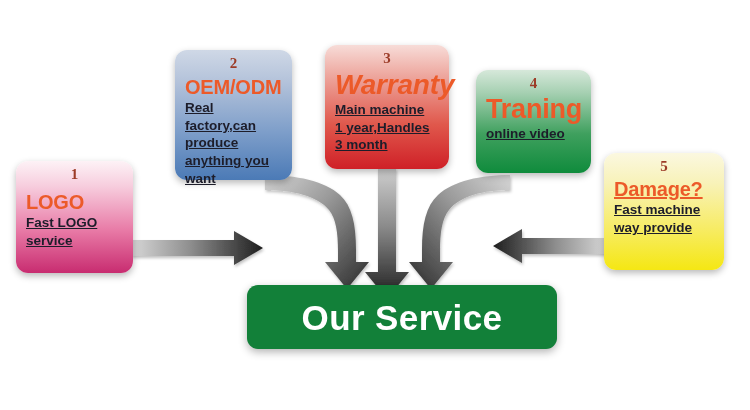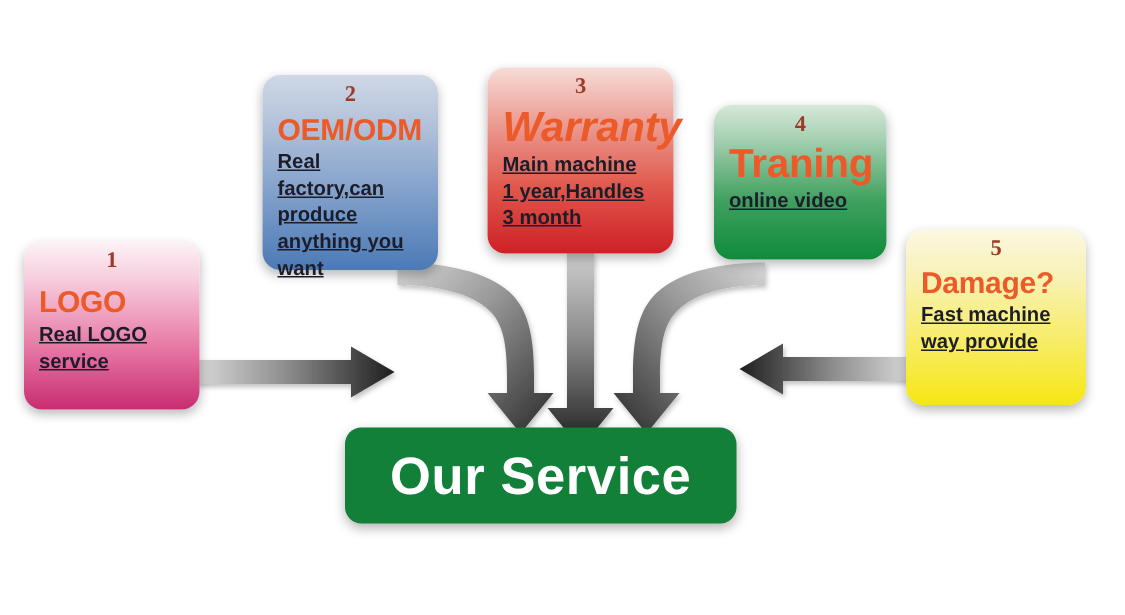--- a/index.html
+++ b/index.html
@@ -83,26 +83,26 @@
   #card-training{
     left:476px; top:70px;   width:115px; height:103px;
     background:linear-gradient(to bottom,#d6e8da 0%,#a6d0b2 22%,#3fa05e 62%,#0f8b3c 100%);
   }
   #card-training .title{font-size:27px;margin-top:18px;}
 
   #card-damage{
     left:604px; top:153px;  width:120px; height:117px;
     background:linear-gradient(to bottom,#fbf8e0 0%,#f8f2b8 26%,#f7ec66 64%,#f5e713 100%);
   }
-  #card-damage .title{margin-top:19px;}
+  #card-damage .title{margin-top:19px;text-decoration:underline;}
 
   
   #main-box{
     position:absolute;
-    left:230px; top:285px; width:261px; height:64px;
+    left:247px; top:285px; width:310px; height:64px;
     background:#128039;
     border-radius:11px;
     box-shadow:0 3px 8px rgba(0,0,0,.30);
     display:flex;align-items:center;justify-content:center;
   }
   #main-box .main-label{
     color:#ffffff;
     font-size:35px;
     font-weight:700;
     letter-spacing:.4px;
@@ -178,21 +178,21 @@
 
     <g filter="url(#softShadow)">
       <path d="M607 238 L522 238 L522 229 L493 246 L522 263 L522 254 L607 254 Z" fill="url(#gradLeft)"></path>
     </g>
   </svg>
 
   <div class="card" id="card-logo">
     <div class="badge">1</div>
     <div class="title">LOGO</div>
     <div class="desc">
-      <div>Real LOGO</div>
+      <div>Fast LOGO</div>
       <div>service</div>
     </div>
   </div>
 
   <div class="card" id="card-oem">
     <div class="badge">2</div>
     <div class="title">OEM/ODM</div>
     <div class="desc">
       <div>Real factory,can</div>
       <div>produce</div>

